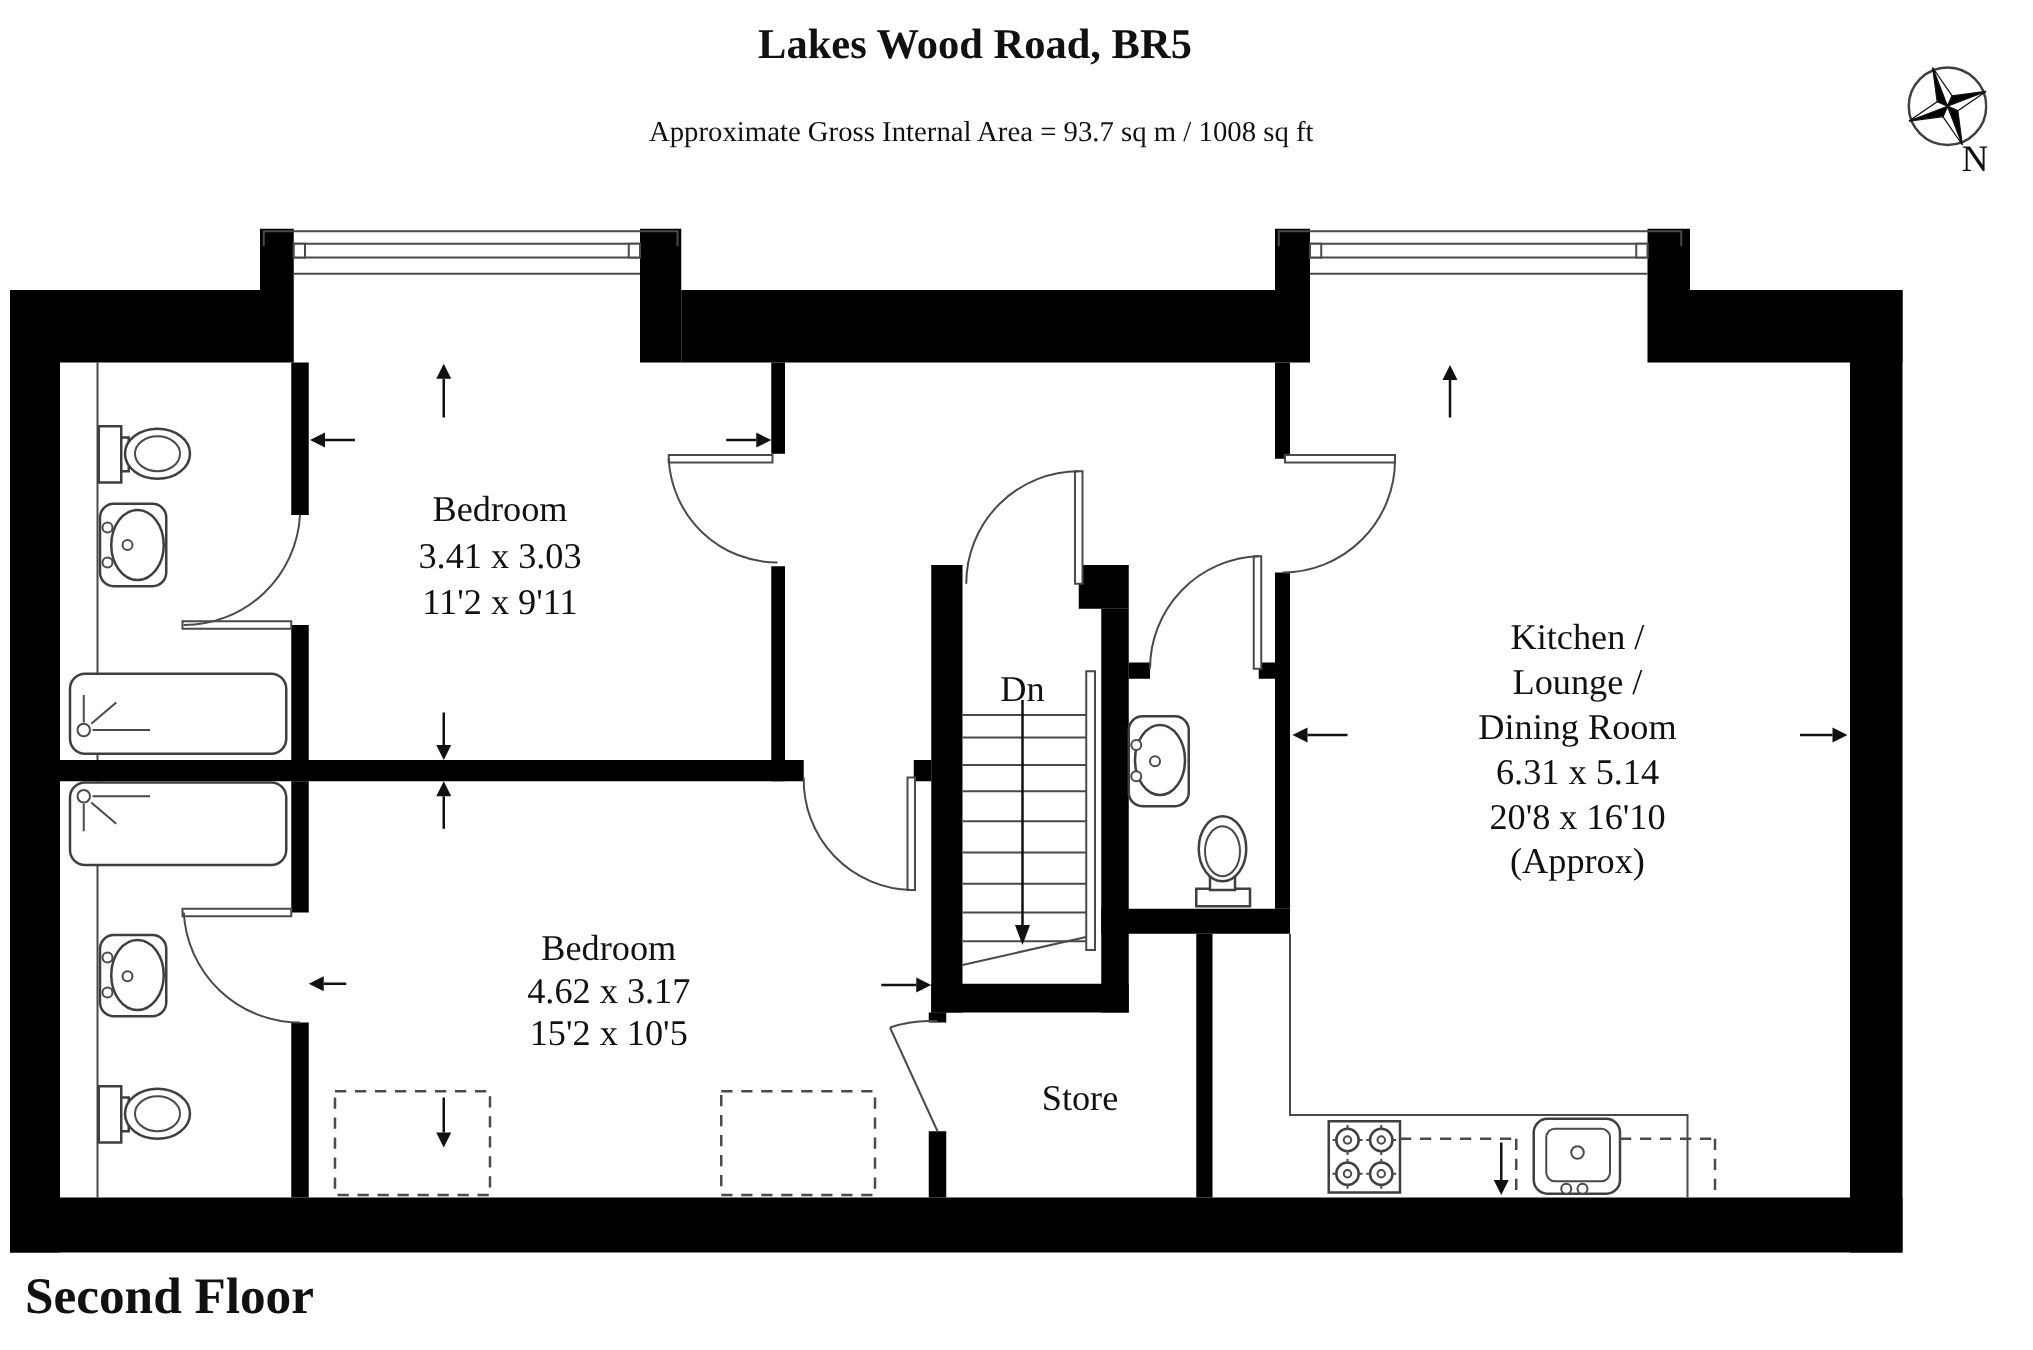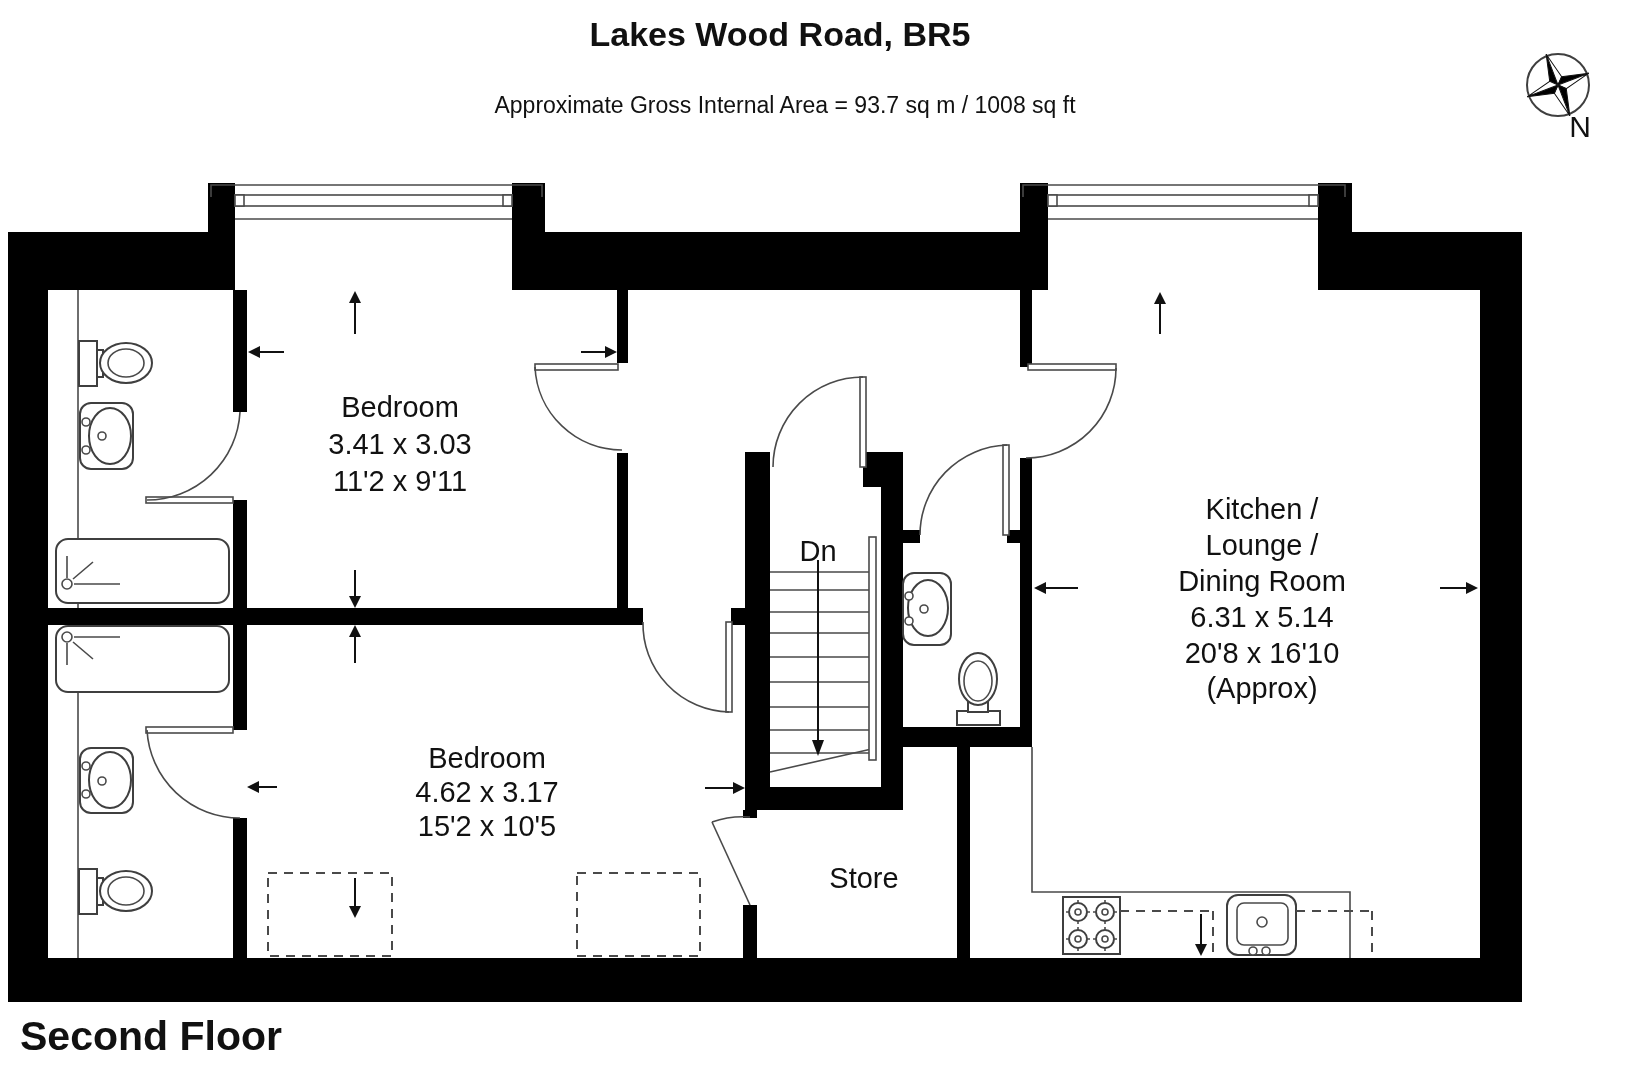--- a/index.html
+++ b/index.html
@@ -1,17 +1,17 @@
 <!DOCTYPE html>
 <html><head>
 <meta charset="utf-8">
 <style>
   html,body{margin:0;padding:0;background:#fff;}
   #canvas{position:relative;width:1590px;height:1080px;background:#fff;overflow:hidden;
-          font-family:Liberation Sans, sans-serif;}
+          font-family:Liberation Serif, serif;}
   svg{position:absolute;left:0;top:0;}
   .walls{fill:#000;stroke:none;}
   .thin1{fill:none;stroke:#4a4a4a;stroke-width:1.6;}
   .fix{fill:#fff;stroke:#3f3f3f;stroke-width:2;}
   .fixthin{fill:#fff;stroke:#4a4a4a;stroke-width:1.6;}
   .dashed{fill:none;stroke:#4a4a4a;stroke-width:2;stroke-dasharray:9 7;}
   .dim{stroke:#111;stroke-width:2;fill:none;}
   .dimhead{fill:#111;stroke:none;}
   .t-title{font-size:34px;font-weight:bold;text-anchor:middle;fill:#111;}
   .t-sub{font-size:23px;text-anchor:middle;fill:#111;}

